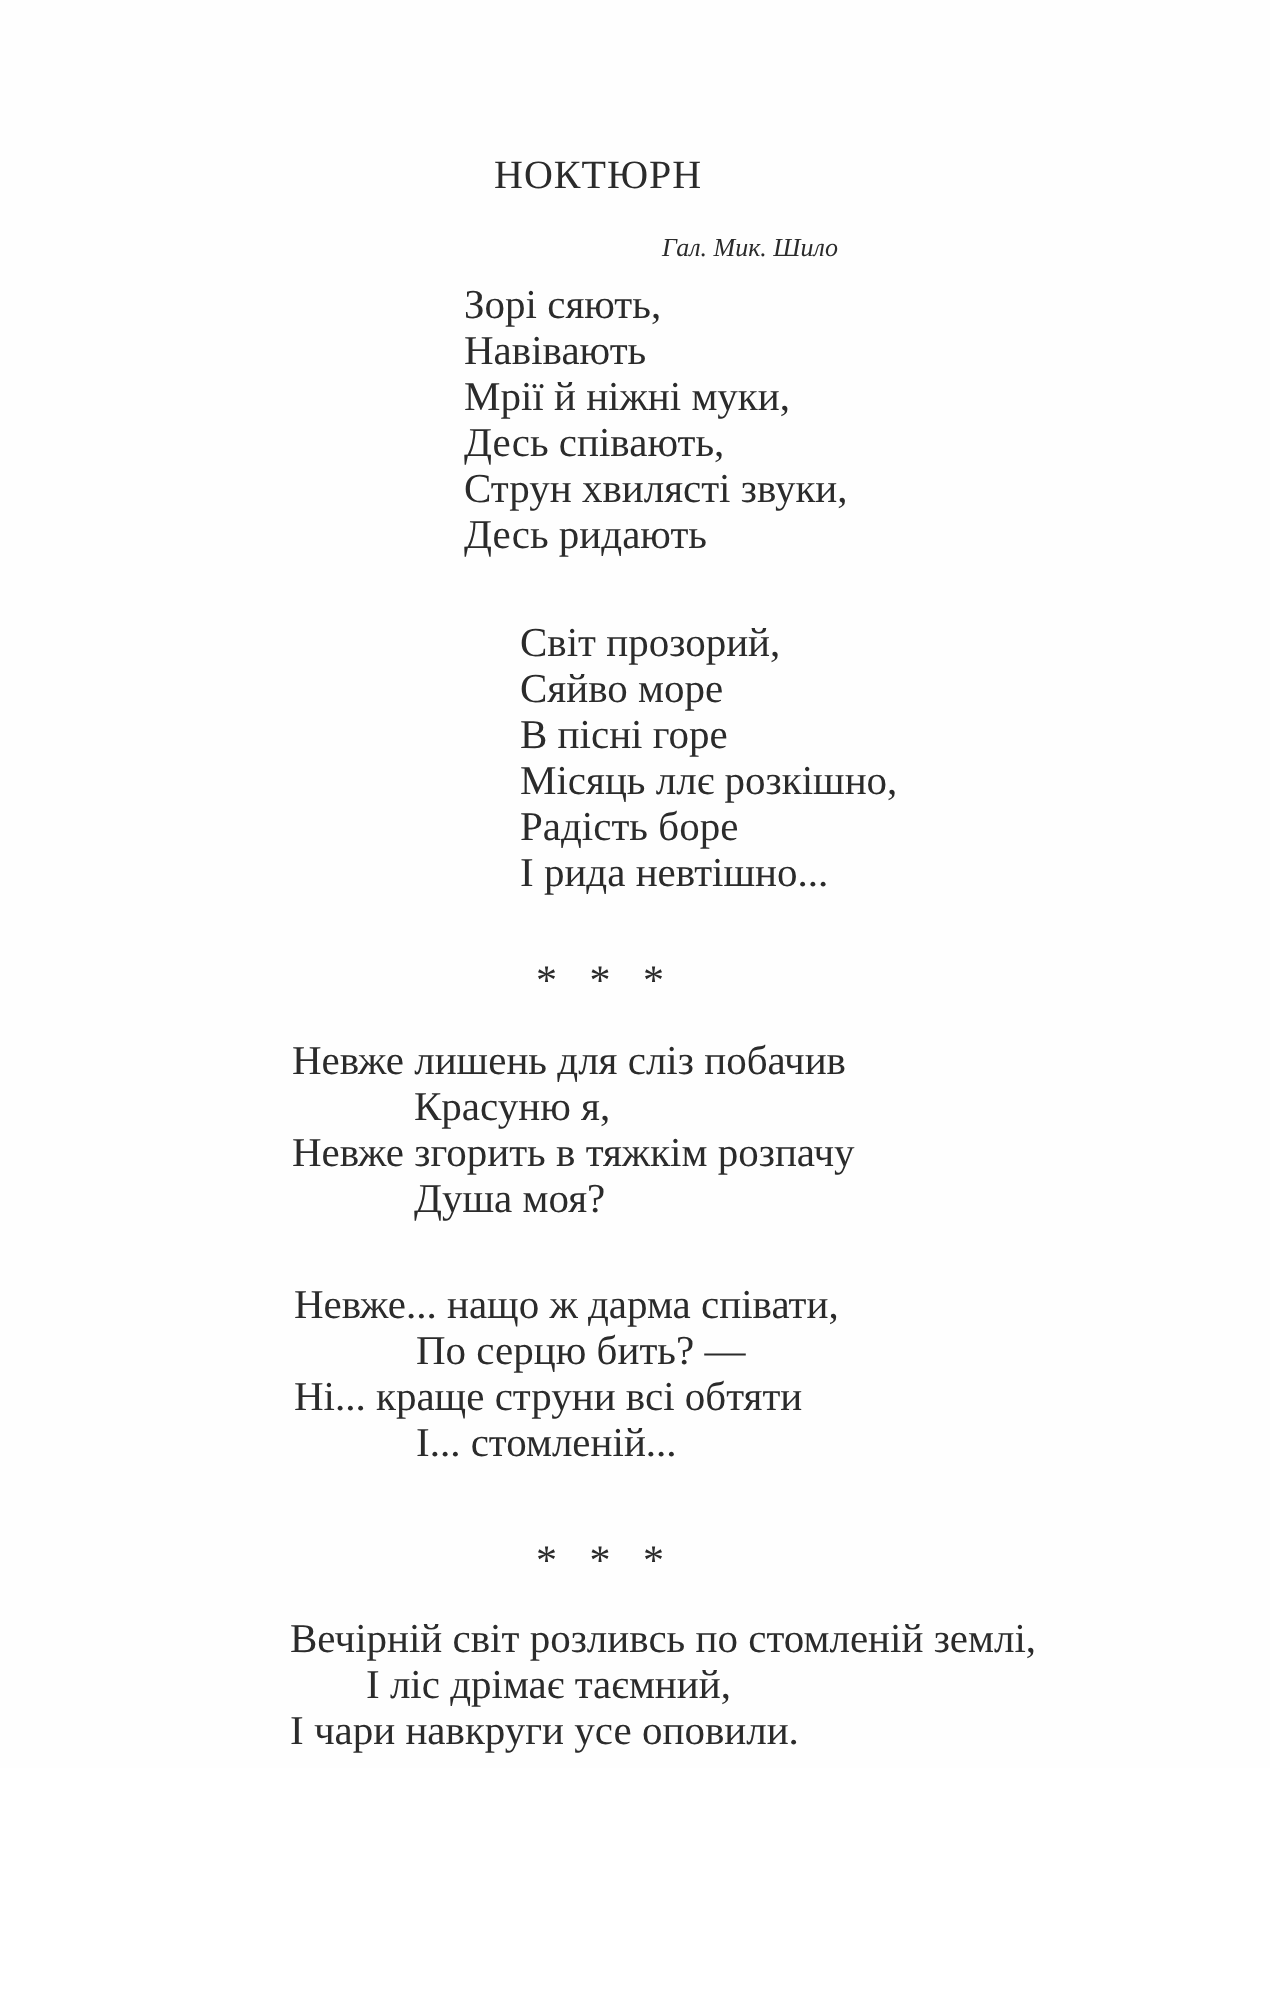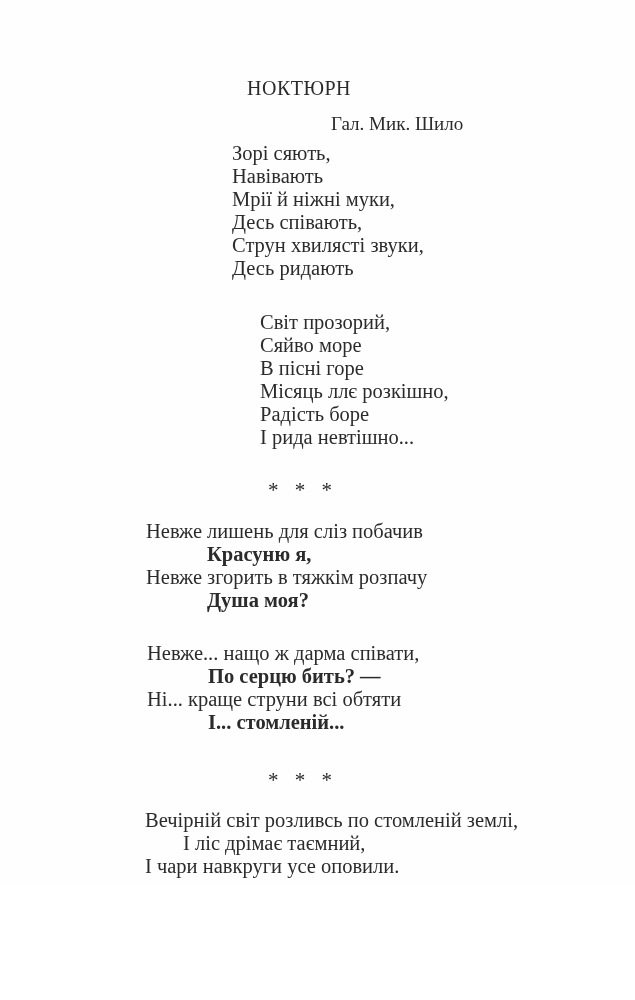--- a/index.html
+++ b/index.html
@@ -25,36 +25,37 @@
     font-size: 20px;
     font-weight: 400;
     letter-spacing: 0.5px;
     line-height: 23px;
     white-space: nowrap;
   }
   .attribution {
     position: absolute;
     top: 112px;
     left: 331px;
-    font-size: 19px;
+    font-style: italic;
+    font-size: 13px;
     line-height: 23px;
     white-space: nowrap;
   }
   .stanza {
     position: absolute;
     font-size: 20.5px;
     line-height: 23px;
   }
   .stanza .line { white-space: nowrap; }
   .s1 { top: 142px; left: 232px; }
   .s2 { top: 311px; left: 232px; margin-left: 28px; }
   .s3 { top: 520px; left: 146px; }
   .s4 { top: 642px; left: 147px; }
   .s5 { top: 809px; left: 145px; }
-  .indent-60 { padding-left: 61px; font-weight: bold; }
+  .indent-60 { padding-left: 61px; }
   .indent-38 { padding-left: 38px; }
   .separator {
     position: absolute;
     left: 268px;
     font-size: 21px;
     line-height: 23px;
     word-spacing: 9px;
     letter-spacing: 1px;
     white-space: nowrap;
   }

